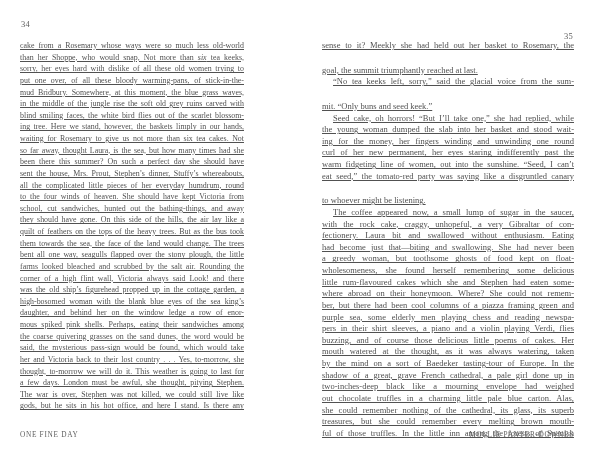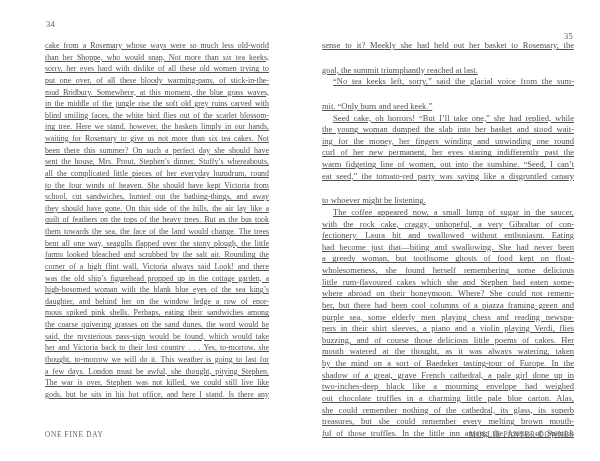--- a/index.html
+++ b/index.html
@@ -15,21 +15,21 @@
     background: #ffffff;
     font-family: "Liberation Serif", "DejaVu Serif", serif;
     color: #515151;
     overflow: hidden;
   }
   .page {
     position: absolute;
     top: 0;
     height: 461px;
   }
-  .page.left  { left: 45px;  width: 224px; }
+  .page.left  { left: 20px;  width: 224px; }
   .page.right { left: 322px; width: 252px; }
 
   .page-number {
     position: absolute;
     top: 19px;
     font-size: 8.5px;
     color: #5f5f5f;
     letter-spacing: 0.3px;
   }
   .page.left  .page-number { left: 1px; }
@@ -78,20 +78,21 @@
     <div class="text-block">
         <div class="line">cake from a Rosemary whose ways were so much less old-world</div>
         <div class="line">than her Shoppe, who would snap, Not more than <em>six</em> tea keeks,</div>
         <div class="line">sorry, her eyes hard with dislike of all these old women trying to</div>
         <div class="line">put one over, of all these bloody warming-pans, of stick-in-the-</div>
         <div class="line">mud Bridbury. Somewhere, at this moment, the blue grass waves,</div>
         <div class="line">in the middle of the jungle rise the soft old grey ruins carved with</div>
         <div class="line">blind smiling faces, the white bird flies out of the scarlet blossom-</div>
         <div class="line">ing tree. Here we stand, however, the baskets limply in our hands,</div>
         <div class="line">waiting for Rosemary to give us not more than six tea cakes. Not</div>
+        <div class="line">so far away, thought Laura, is the sea, but how many times had she</div>
         <div class="line">been there this summer? On such a perfect day she should have</div>
         <div class="line">sent the house, Mrs. Prout, Stephen’s dinner, Stuffy’s whereabouts,</div>
         <div class="line">all the complicated little pieces of her everyday humdrum, round</div>
         <div class="line">to the four winds of heaven. She should have kept Victoria from</div>
         <div class="line">school, cut sandwiches, hunted out the bathing-things, and away</div>
         <div class="line">they should have gone. On this side of the hills, the air lay like a</div>
         <div class="line">quilt of feathers on the tops of the heavy trees. But as the bus took</div>
         <div class="line">them towards the sea, the face of the land would change. The trees</div>
         <div class="line">bent all one way, seagulls flapped over the stony plough, the little</div>
         <div class="line">farms looked bleached and scrubbed by the salt air. Rounding the</div>

